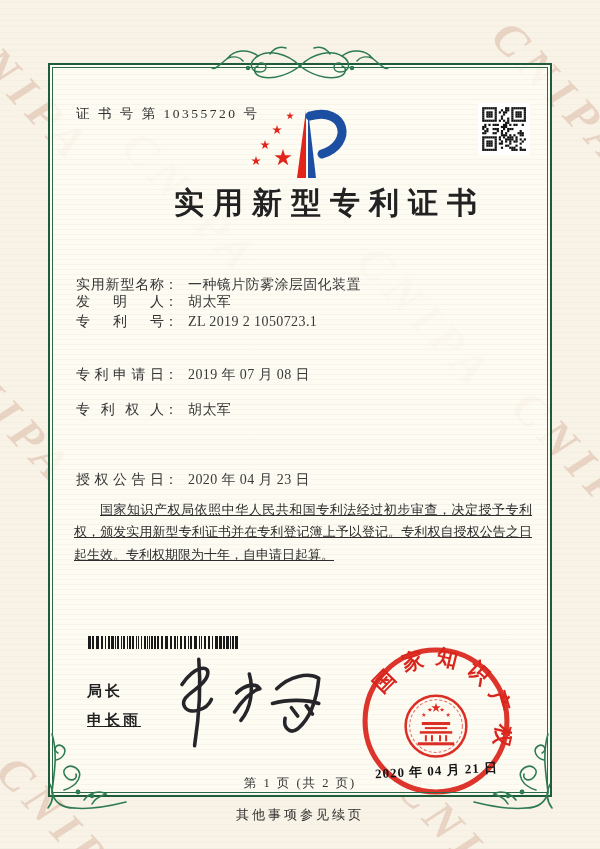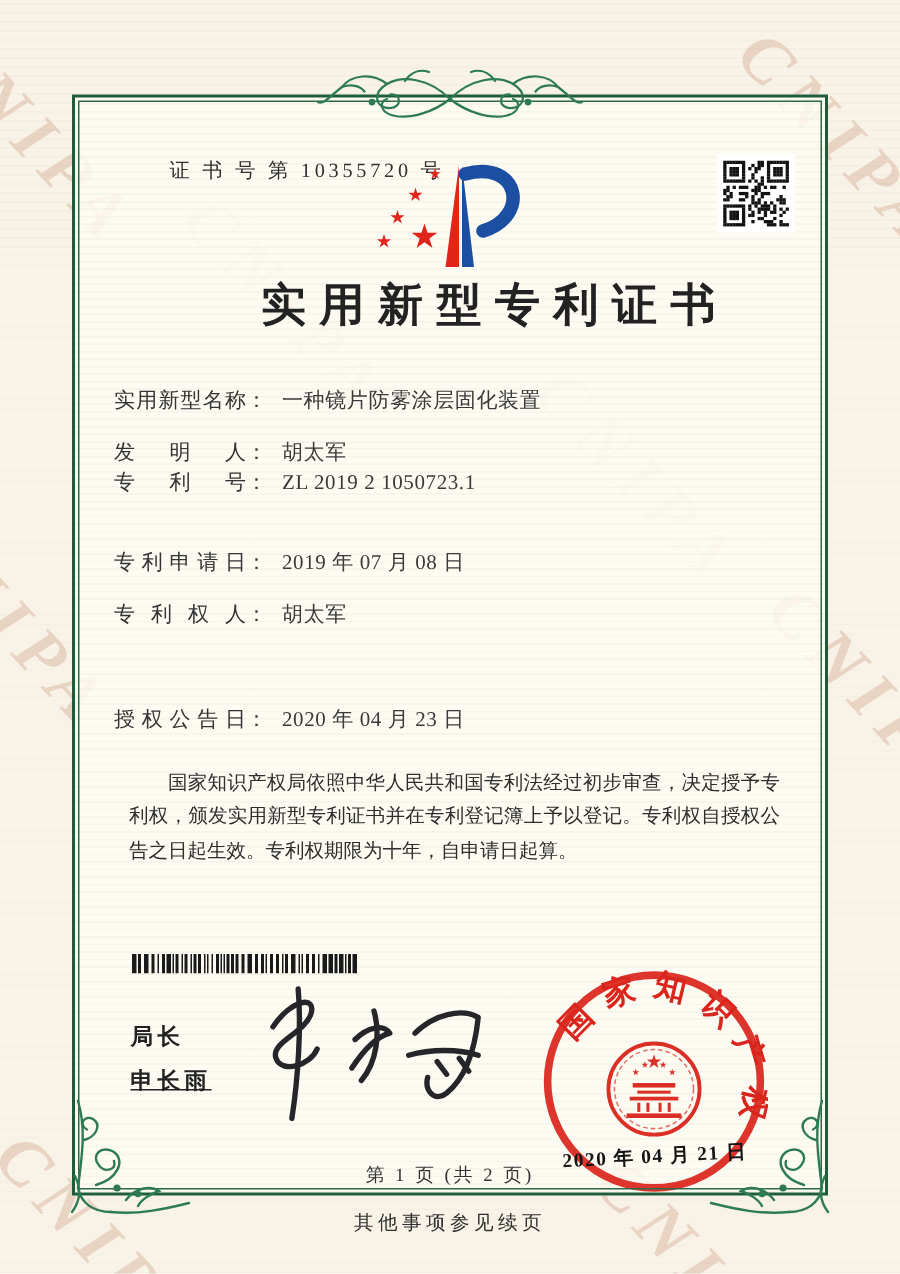--- a/index.html
+++ b/index.html
@@ -9,34 +9,34 @@
        font-family:"Liberation Serif", serif;color:#333;}
   .wm{position:absolute;font-family:"Liberation Serif",serif;font-style:italic;font-weight:700;
       font-size:46px;letter-spacing:8px;color:rgba(200,140,115,0.30);
       transform-origin:0 0;transform:rotate(47deg);white-space:nowrap;pointer-events:none;z-index:1;}
   .wm.light{color:rgba(200,140,115,0.16);}
   .cert{position:absolute;left:48px;top:63px;width:504px;height:734px;box-sizing:border-box;
         border:2px solid #1e5c3c;z-index:2;
         background:rgba(255,253,245,0.82);
         background-image:repeating-linear-gradient(0deg, rgba(110,160,120,0.06) 0 1px, transparent 1px 5px);}
   .cert::after{content:"";position:absolute;inset:2px;border:1px solid #2a6a48;pointer-events:none;}
-  .certno{position:absolute;left:26px;top:40px;font-size:13.5px;letter-spacing:2.5px;color:#2f2f2f;margin-left:37px;}
+  .certno{position:absolute;left:26px;top:40px;font-size:13.5px;letter-spacing:2.5px;color:#2f2f2f;}
   .logo{position:absolute;left:200px;top:39px;width:104px;height:78px;}
   .qr{position:absolute;left:428px;top:38px;width:52px;height:52px;background:#fff;}
   .title{position:absolute;left:0;top:118px;width:100%;text-align:center;
          font-size:30px;font-weight:700;letter-spacing:9px;color:#222;margin-left:30px;}
   .frow{position:absolute;left:26px;width:460px;font-size:14px;color:#3b3b3b;white-space:nowrap;}
   .flabel{display:inline-block;width:88px;text-align:justify;text-align-last:justify;vertical-align:top;color:#333;}
   .fcolon{display:inline-block;margin-right:10px;}
   .fvalue{letter-spacing:0.4px;color:#3a3a3a;}
   .fvalue.addr{font-size:11.8px;letter-spacing:-0.2px;}
   .g2{position:absolute;left:258px;top:0;}
   .paras{position:absolute;left:20px;top:430px;width:466px;font-size:13px;line-height:1.72;
          color:#2d2d2d;text-align:justify;}
-  .paras p{margin:16px;text-indent:2em;}
+  .paras p{margin:4px;text-indent:2em;text-decoration:underline;}
   .barcode{position:absolute;left:36px;top:571px;width:156px;height:13px;}
   .officer{position:absolute;left:37px;top:617px;font-family:"Liberation Sans",sans-serif;
            font-weight:700;font-size:15px;letter-spacing:3px;color:#222;}
   .officer .name{display:block;margin-top:10px;text-decoration:underline;}
   .sig{position:absolute;left:108px;top:588px;width:170px;height:100px;}
   .seal{position:absolute;left:310px;top:580px;width:152px;height:152px;}
   .sealdate{position:absolute;left:314px;top:697px;width:145px;text-align:center;
             font-size:13px;font-weight:700;letter-spacing:1px;color:#151515;transform:rotate(-3deg);}
   .pageind{position:absolute;left:0;top:710px;width:100%;text-align:center;font-size:12.5px;
            letter-spacing:2px;color:#333;}
@@ -279,21 +279,21 @@
       <rect x="32" y="44" width="2.1" height="2.1" fill="#111"></rect>
       <rect x="34" y="44" width="2.1" height="2.1" fill="#111"></rect>
       <rect x="36" y="44" width="2.1" height="2.1" fill="#111"></rect>
       <rect x="40" y="44" width="2.1" height="2.1" fill="#111"></rect>
       <rect x="42" y="44" width="2.1" height="2.1" fill="#111"></rect>
       <rect x="44" y="44" width="2.1" height="2.1" fill="#111"></rect>
     </svg>
 
   <div class="title">实用新型专利证书</div>
 
-  <div class="frow" style="top:193px">
+  <div class="frow" style="top:211px">
     <span class="flabel">实用新型名称</span><span class="fcolon">：</span><span class="fvalue">一种镜片防雾涂层固化装置</span>
   </div>
   <div class="frow" style="top:228px">
     <span class="flabel">发明人</span><span class="fcolon">：</span><span class="fvalue">胡太军</span>
   </div>
   <div class="frow" style="top:248px">
     <span class="flabel">专利号</span><span class="fcolon">：</span><span class="fvalue">ZL 2019 2 1050723.1</span>
   </div>
   <div class="frow" style="top:301px">
     <span class="flabel">专利申请日</span><span class="fcolon">：</span><span class="fvalue">2019 年 07 月 08 日</span>

